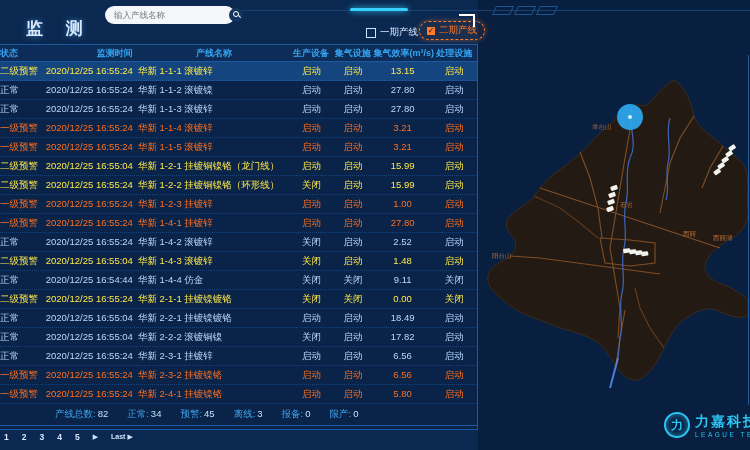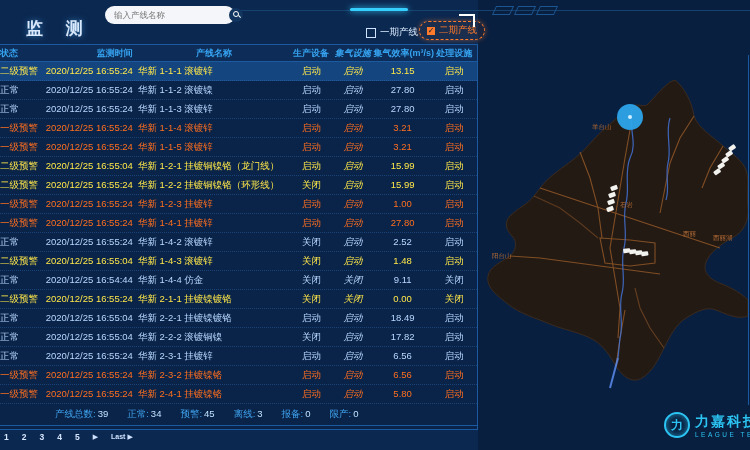--- a/index.html
+++ b/index.html
@@ -44,21 +44,21 @@
   .thead{display:flex;height:16px;line-height:16px;font-size:9px;font-weight:bold;color:#36a3f0;
          border-bottom:1px solid #1b59a0;background:#0d2c57;}
   .trow{display:flex;height:18px;line-height:18px;font-size:9.5px;
         border-bottom:1px dotted rgba(64,134,214,.32);cursor:pointer;}
   .trow.selected{background:#15457f;}
   .tcell{overflow:visible;white-space:nowrap;}
   .c0{width:46px;text-align:left;}
   .c1{width:88px;text-align:right;}
   .c2{width:154px;text-align:left;padding-left:5px;}
   .c3{width:42px;text-align:center;}
-  .c4{width:42px;text-align:center;font-style:italic;}
+  .c4{width:42px;text-align:center;}
   .c5{width:58px;text-align:center;}
   .c6{width:46px;text-align:center;}
   .summary{display:flex;align-items:center;height:21px;padding-left:55px;gap:19px;
            font-size:9.5px;color:#3fa4f0;}
   .summary b{color:#bfe2ff;font-weight:normal;margin-left:2px;}
   .tfoot{display:flex;align-items:center;justify-content:space-between;height:22px;
          border-top:1px solid #1b59a0;padding:0 10px 0 4px;}
   .pager{display:flex;align-items:center;gap:13px;color:#d6e6ff;font-size:8.5px;font-weight:bold;}
   .pager .pg{cursor:pointer;}
   .pager .arrow{font-size:7px;color:#cfe2ff;cursor:pointer;}
@@ -287,21 +287,21 @@
           <div class="tcell c0">一级预警</div>
           <div class="tcell c1">2020/12/25 16:55:24</div>
           <div class="tcell c2">华新 2-4-1 挂镀镍铬</div>
           <div class="tcell c3">启动</div>
           <div class="tcell c4">启动</div>
           <div class="tcell c5">5.80</div>
           <div class="tcell c6">启动</div>
         </div>
       </div>
     <div class="summary">
-        <span>产线总数:<b>39</b></span>
+        <span>产线总数:<b>82</b></span>
         <span>正常:<b>34</b></span>
         <span>预警:<b>45</b></span>
         <span>离线:<b>3</b></span>
         <span>报备:<b>0</b></span>
         <span>限产:<b>0</b></span>
       </div>
     <div class="tfoot">
       <div class="pager">
           <span class="pg">1</span>
           <span class="pg">2</span>

